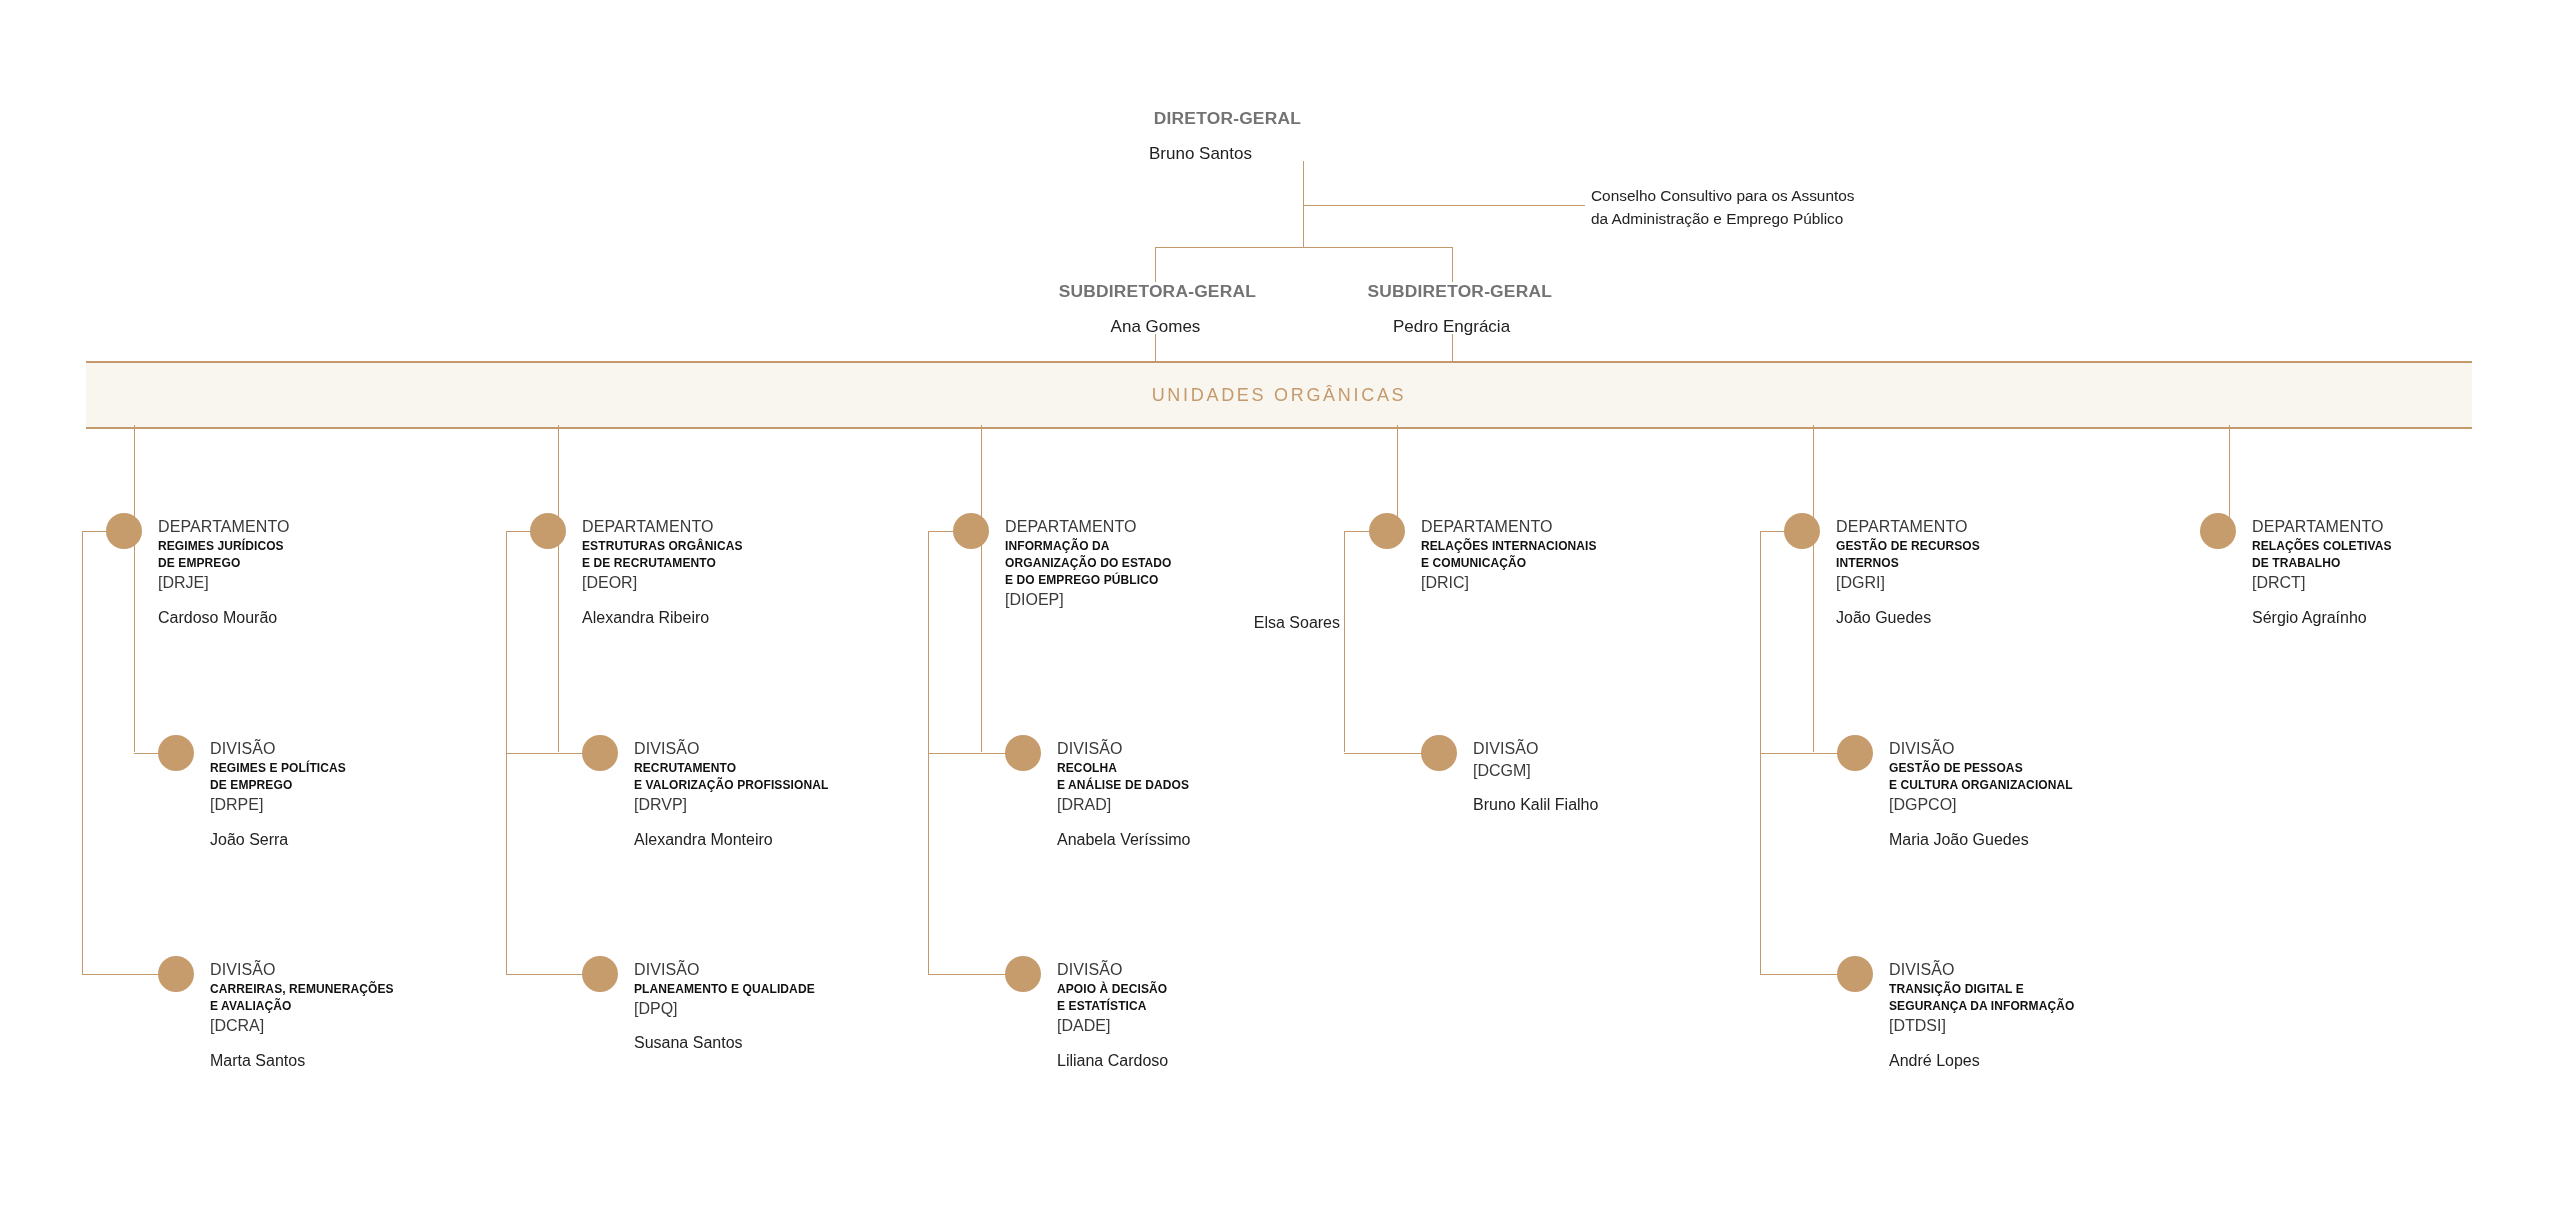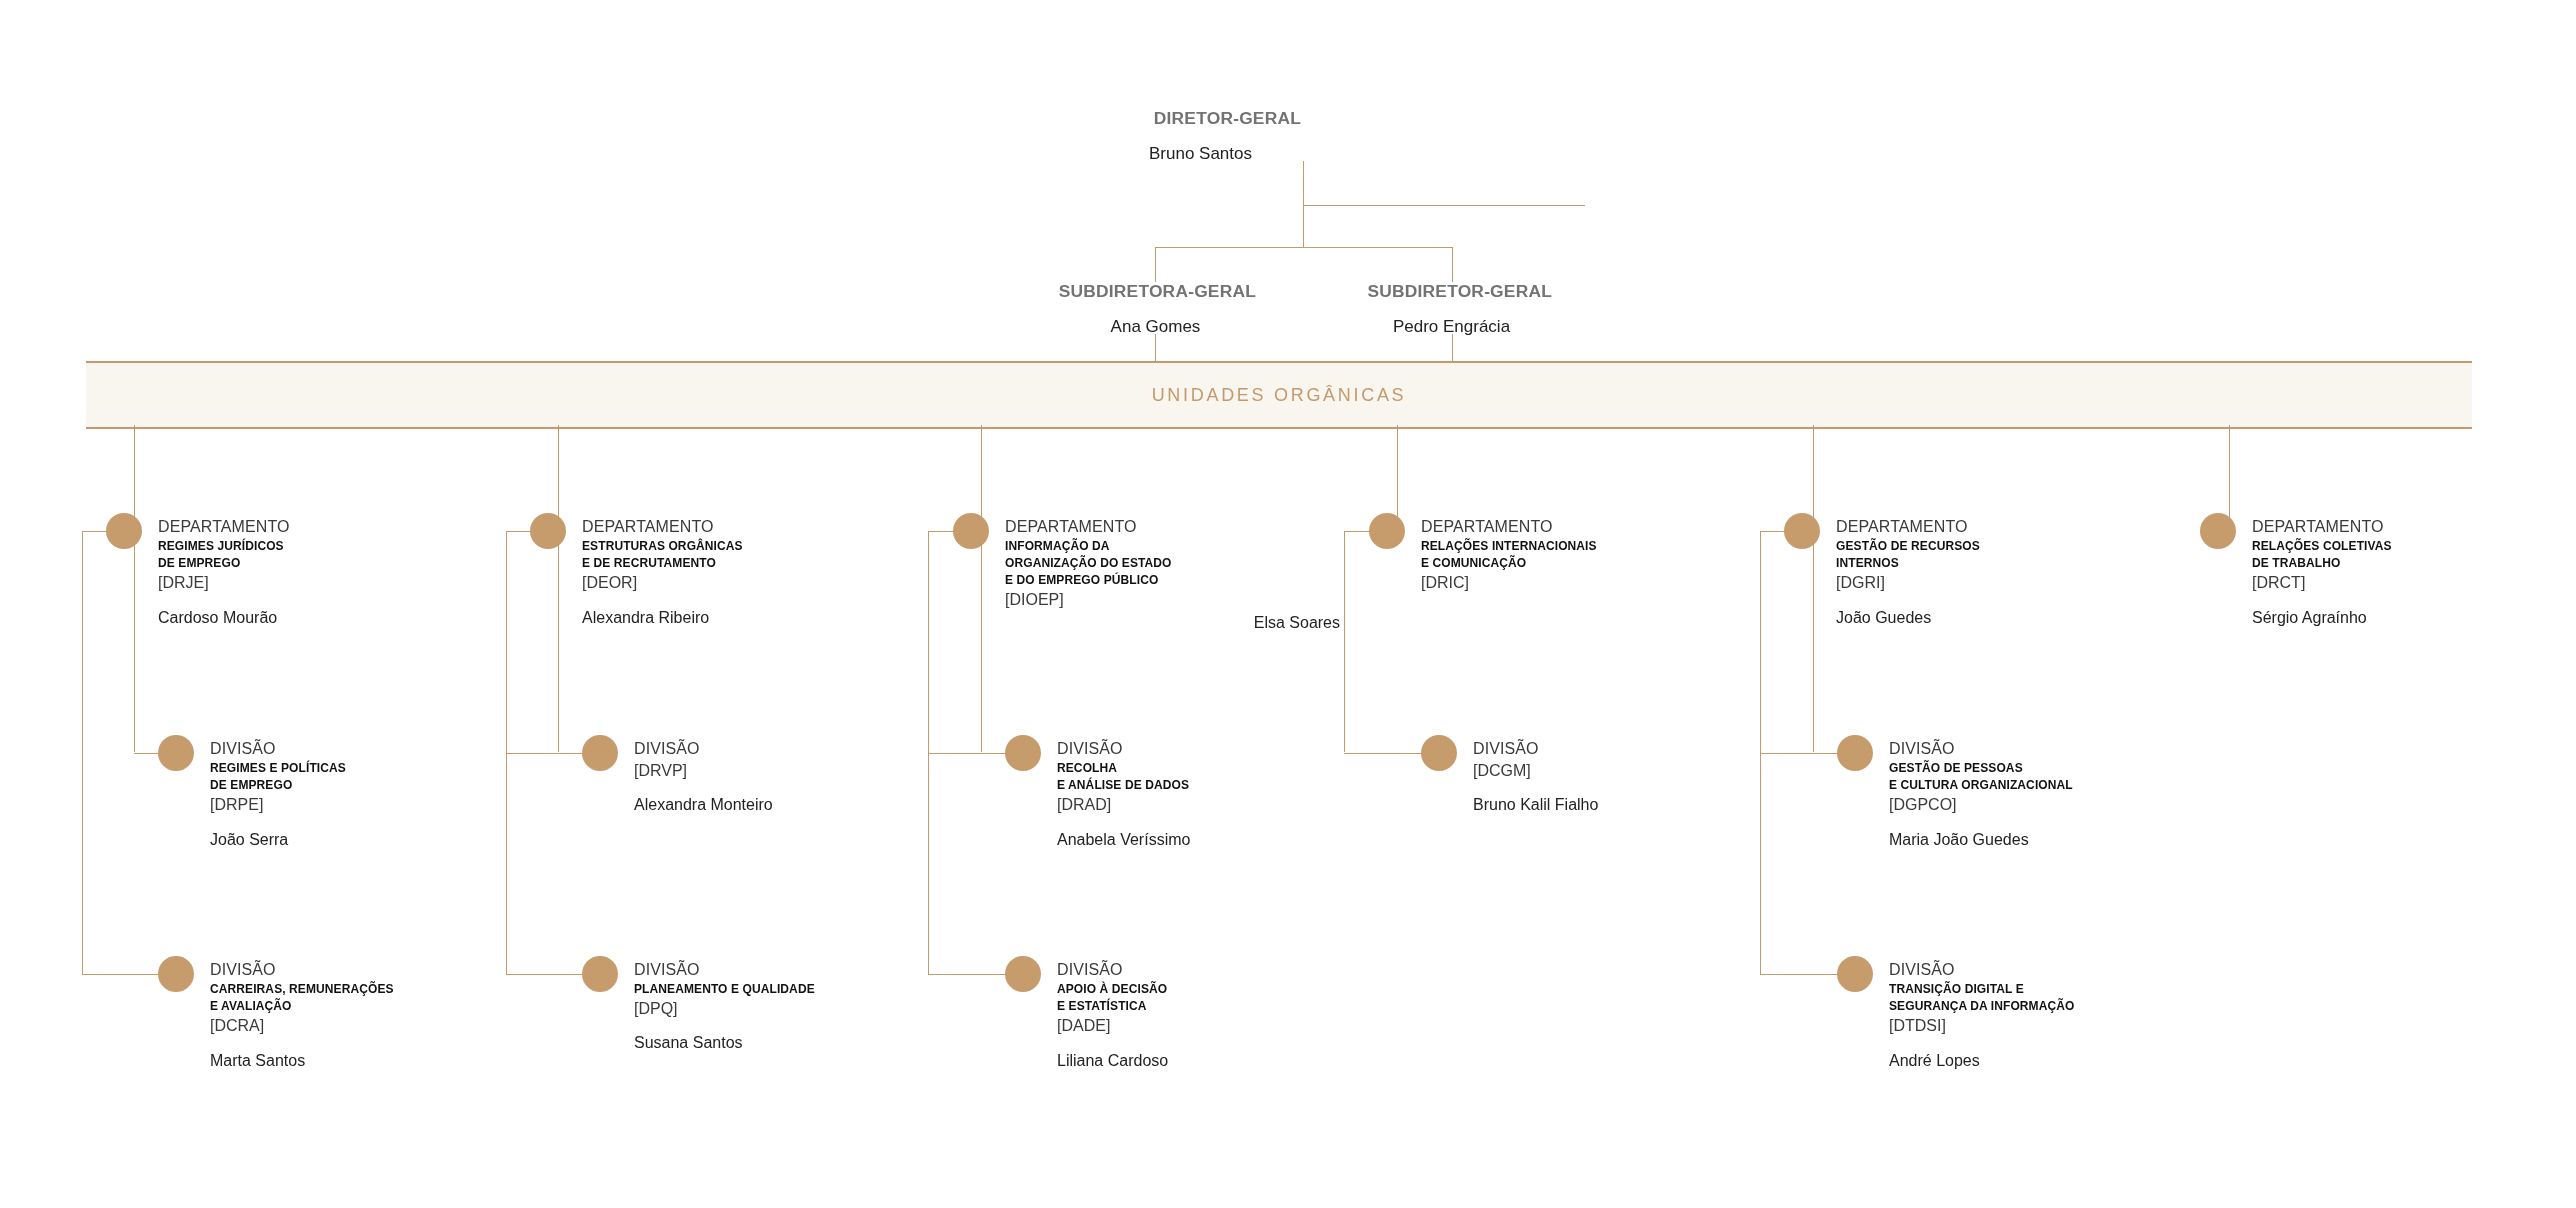--- a/index.html
+++ b/index.html
@@ -67,20 +67,22 @@
 
   <div class="exec" style="left:1100px;top:107px;width:201px;">
     <div class="role">DIRETOR-GERAL</div>
     <div class="person">Bruno Santos</div>
   </div>
 
   <div class="vline" style="left:1303px;top:161px;height:86px;"></div>
 
   <div class="hline" style="left:1303px;top:205px;width:282px;"></div>
 
+  <div class="council" style="left:1591px;top:184px;width:416px;">Conselho Consultivo para os Assuntos
+da Administração e Emprego Público</div>
 
   <div class="hline" style="left:1155px;top:247px;width:298px;"></div>
 
   <div class="vline" style="left:1155px;top:247px;height:35px;"></div>
   <div class="vline" style="left:1452px;top:247px;height:35px;"></div>
 
   <div class="exec" style="left:1055px;top:280px;width:201px;">
     <div class="role">SUBDIRETORA-GERAL</div>
     <div class="person">Ana Gomes</div>
   </div>
@@ -157,20 +159,22 @@
 E DE RECRUTAMENTO</div>
       <div class="acronym">[DEOR]</div>
       <div class="person">Alexandra Ribeiro</div>
     </div>
   </div>
 
   <div class="node" style="left:582px;top:735px;">
     <div class="bullet"></div>
     <div class="txt" style="width:349px;">
       <div class="kind">DIVISÃO</div>
+      <div class="title" style="white-space:pre-line;">RECRUTAMENTO
+E VALORIZAÇÃO PROFISSIONAL</div>
       <div class="acronym">[DRVP]</div>
       <div class="person">Alexandra Monteiro</div>
     </div>
   </div>
 
   <div class="node" style="left:582px;top:956px;">
     <div class="bullet"></div>
     <div class="txt" style="width:349px;">
       <div class="kind">DIVISÃO</div>
       <div class="title" style="white-space:pre-line;">PLANEAMENTO E QUALIDADE</div>

